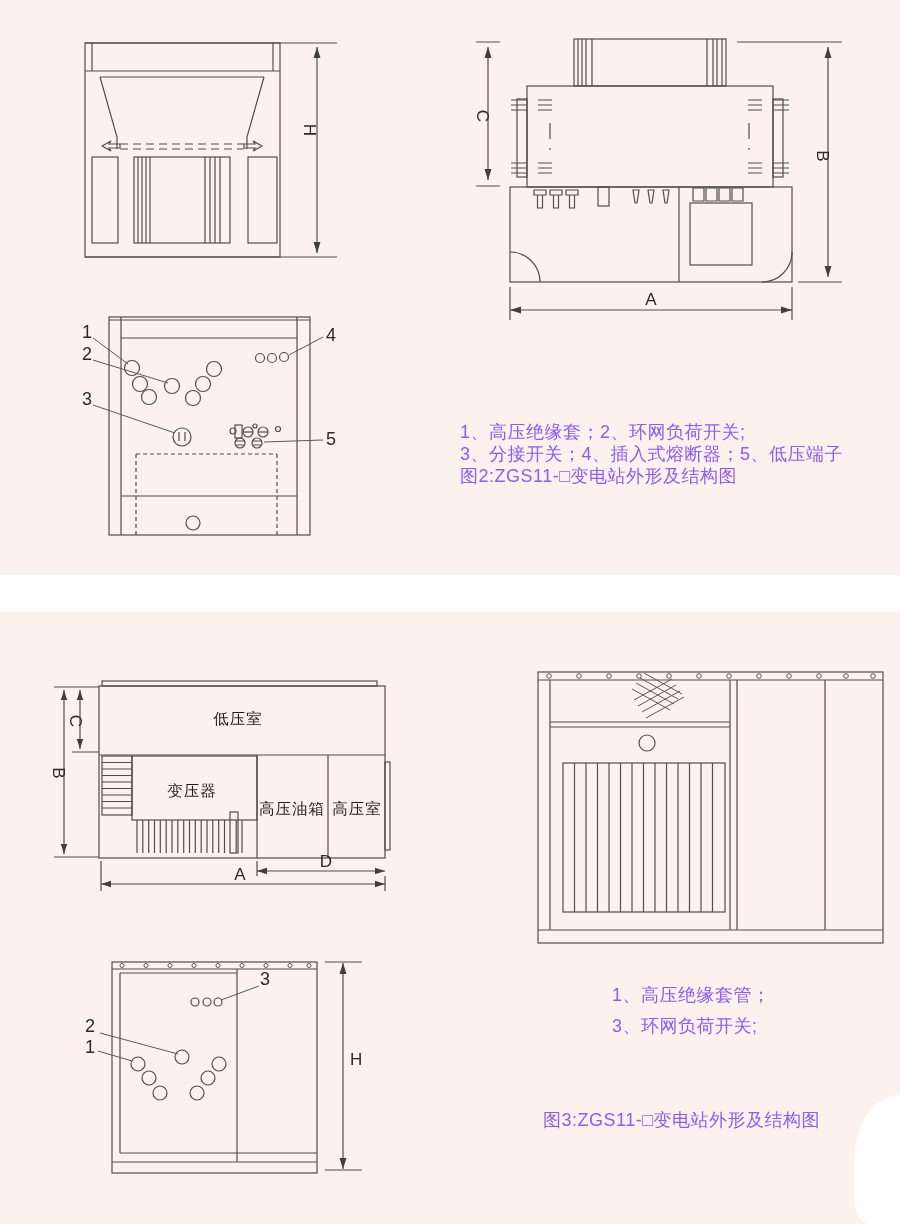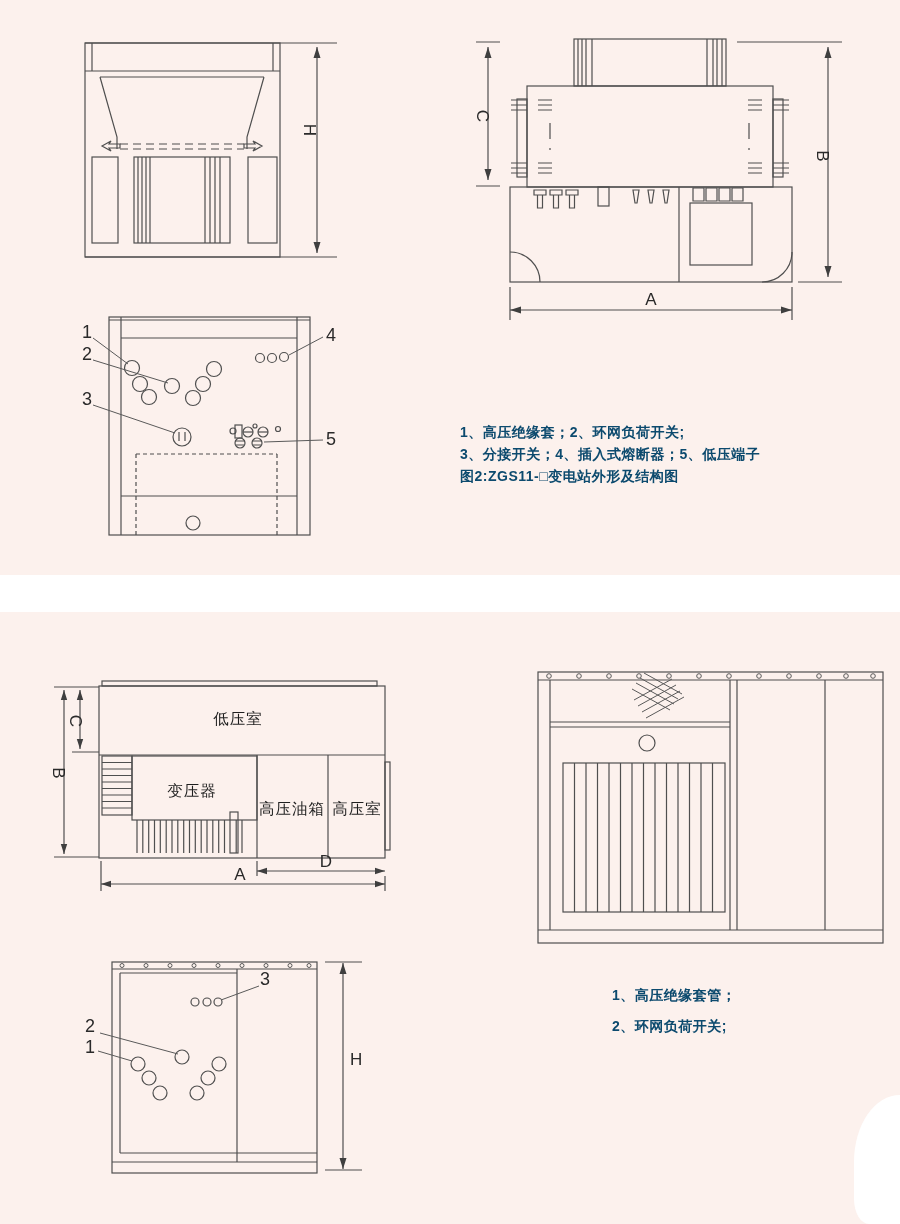--- a/index.html
+++ b/index.html
@@ -9,21 +9,21 @@
   #section-top{top:0;height:575px;}
   #section-bottom{top:612px;height:612px;}
   .drawing{position:absolute;}
   .drawing svg{display:block;}
   .ink{stroke:#4f4f4f;stroke-width:1.2;fill:none;}
   .thin{stroke:#5a5a5a;stroke-width:1;fill:none;}
   .arrowhead{fill:#3f3f3f;stroke:none;}
   .dimtext{fill:#2a2a2a;font-size:17px;font-family:"Liberation Sans",sans-serif;}
   .callout{fill:#2a2a2a;font-size:18px;font-family:"Liberation Sans",sans-serif;}
   .roomtext{fill:#1f1f1f;font-size:15.5px;font-family:"Liberation Sans",sans-serif;letter-spacing:1px;}
-  .legend{position:absolute;color:#0c4a6e;font-size:14px;letter-spacing:0.5px;font-weight:bold;}
+  .legend{position:absolute;color:#8b5cf6;font-size:18px;letter-spacing:0.5px;}
   #fig2-legend{left:460px;top:421px;line-height:22px;}
   #fig3-legend-items{left:612px;top:980px;line-height:31px;}
   #fig3-caption{left:543px;top:1108px;}
   #corner-white{position:absolute;right:0;top:1095px;width:46px;height:129px;background:#ffffff;
                 border-top-left-radius:55px 80px;border-bottom-left-radius:18px 30px;}
 </style>
 </head>
 <body>
 
 <div id="page">
@@ -292,17 +292,18 @@
         <path class="ink" d="M252 14 H289 M252 222 H289"></path>
         <line class="ink" x1="270" y1="15" x2="270" y2="221"></line>
         <path class="arrowhead" d="M270 15 L266.5 26 L273.5 26 Z M270 221 L266.5 210 L273.5 210 Z"></path>
         <text class="dimtext" x="277" y="117">H</text>
       </g>
     </svg>
   </div>
 
   <div id="fig3-legend-items" class="legend">
     <div>1、高压绝缘套管；</div>
-    <div>2、环网负荷开关;</div>
-  </div>
+    <div>3、环网负荷开关;</div>
+  </div>
+  <div id="fig3-caption" class="legend">图3:ZGS11-□变电站外形及结构图</div>
 
   <div id="corner-white"></div>
 </div>
 
 </body></html>

